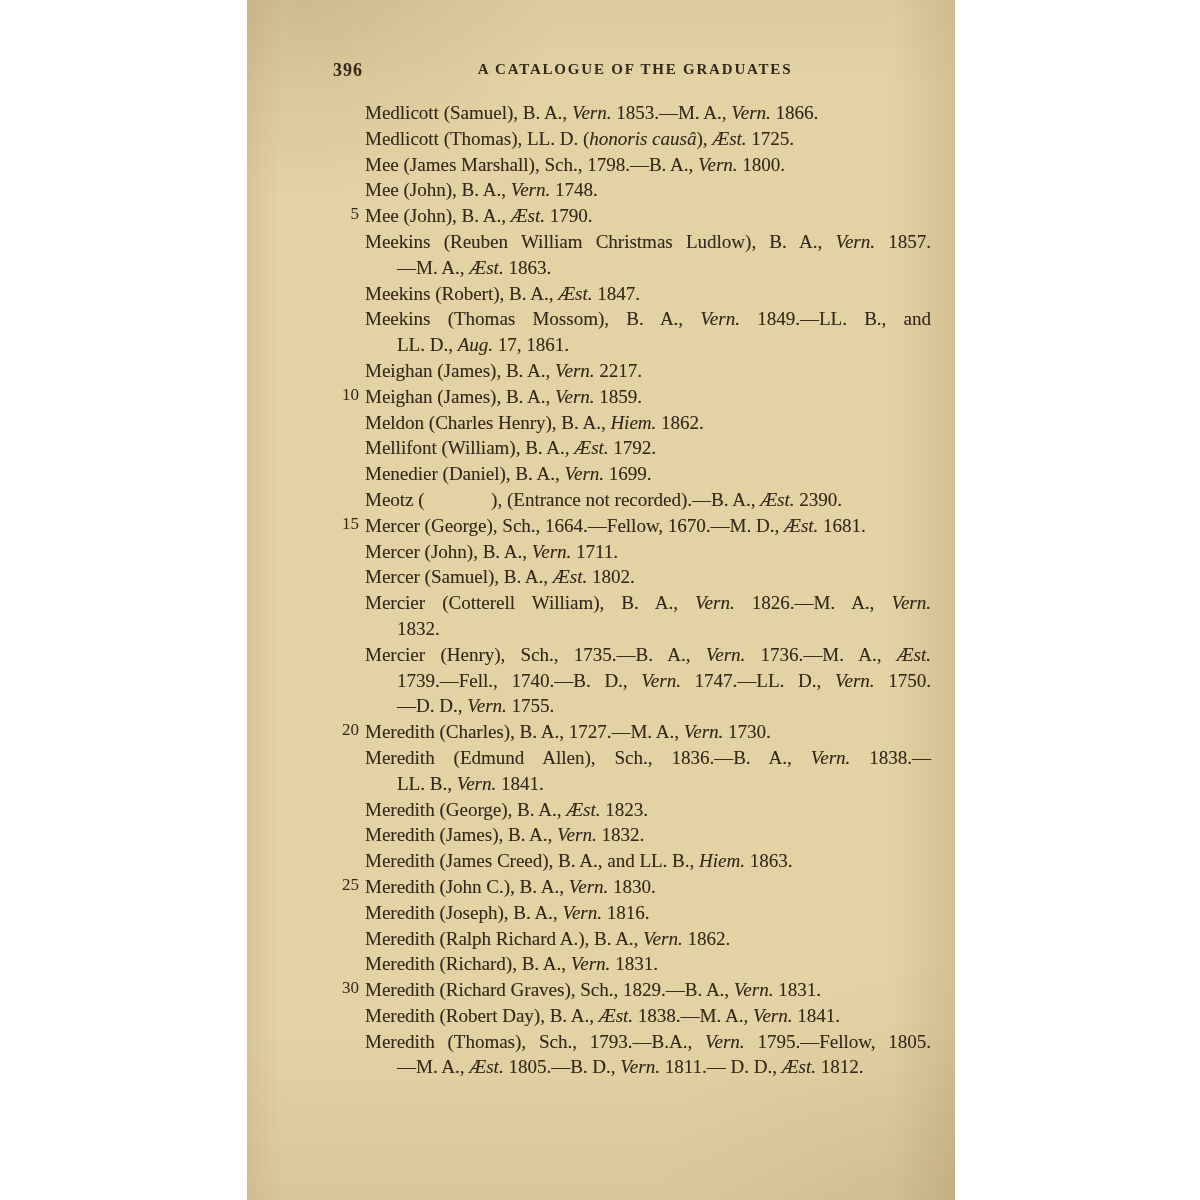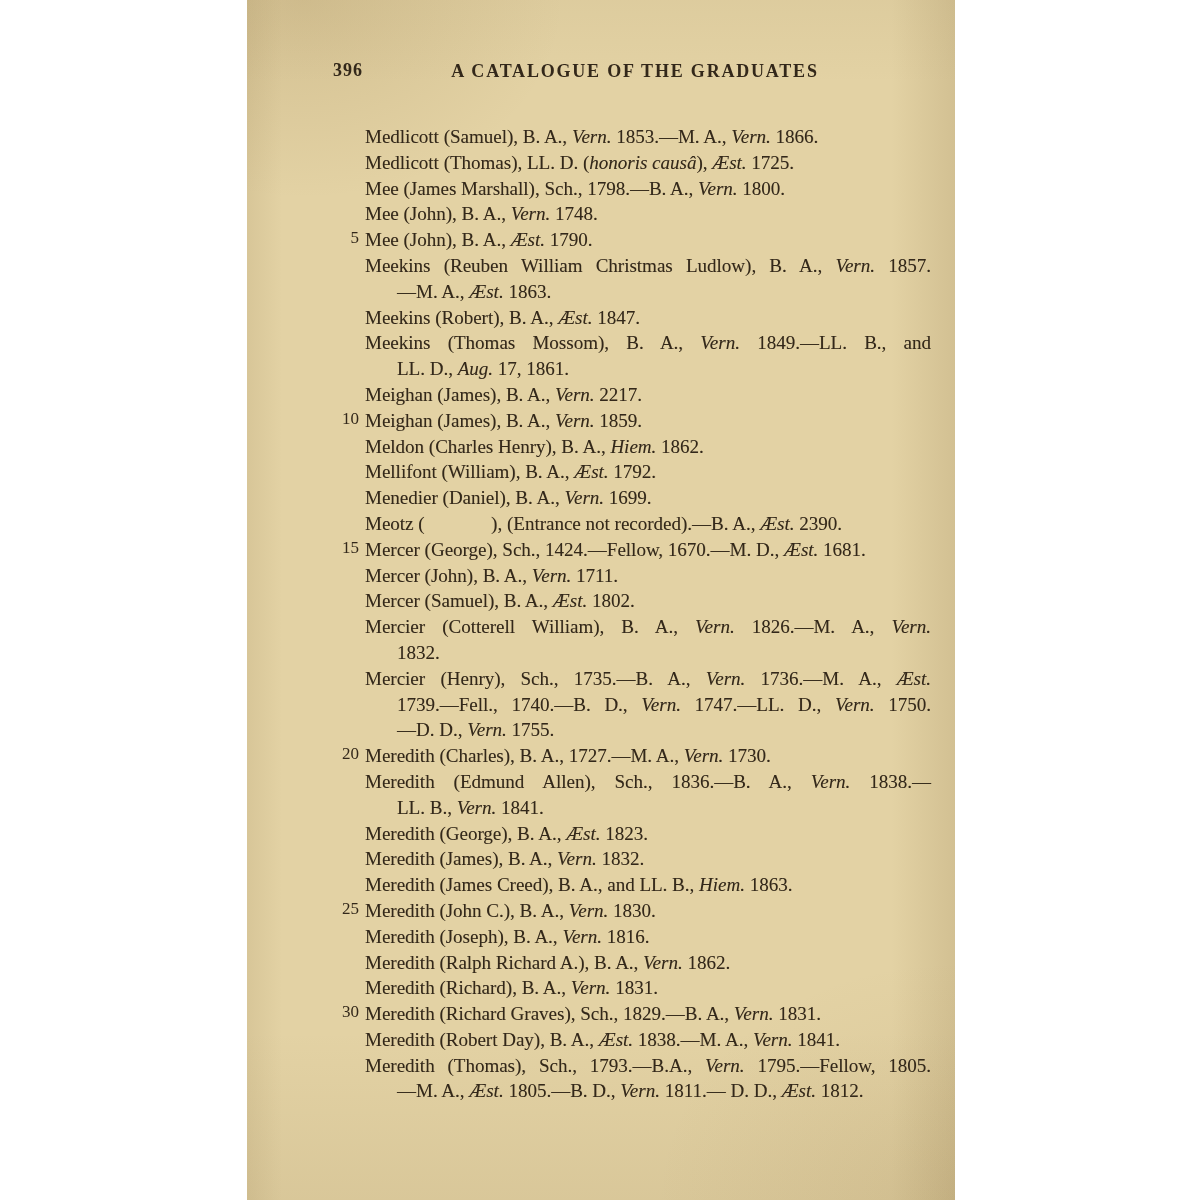--- a/index.html
+++ b/index.html
@@ -27,24 +27,24 @@
       linear-gradient(to bottom, rgba(115,90,45,0.05) 0%, rgba(115,90,45,0) 7%, rgba(115,90,45,0) 86%, rgba(115,90,45,0.09) 100%);
     color: var(--ink);
   }
   .header { position: absolute; top: 60px; left: 0; width: 564px; height: 26px; }
   .pagenum {
     position: absolute; left: 86px; top: 0;
     font-size: 18px; font-weight: bold; letter-spacing: 1px;
   }
   .runtitle {
     position: absolute; left: 118px; top: 1px; width: 540px;
-    text-align: center; font-size: 18px; font-weight: bold; letter-spacing: 1.8px;
+    text-align: center; font-size: 15px; font-weight: bold; letter-spacing: 1.8px;
     white-space: nowrap;
   }
-  .content { position: absolute; left: 118px; top: 124px; width: 566px; }
+  .content { position: absolute; left: 118px; top: 100px; width: 566px; }
   .entry { position: relative; }
   .num {
     position: absolute; left: -42px; top: 1px; width: 36px;
     text-align: right; font-size: 17px;
   }
   .line {
     font-size: 19px; line-height: 25.8px; min-height: 25.8px;
     text-shadow: 0.3px 0.3px 0 rgba(55,40,18,0.28);
   }
   .line + .line { padding-left: 32px; }
@@ -131,21 +131,21 @@
           </div>
         </div>
         <div class="entry">
           <div class="lines">
             <div class="line"><span class="rm">Meotz (&nbsp;&nbsp;&nbsp;&nbsp;&nbsp;&nbsp;&nbsp;&nbsp;&nbsp;&nbsp;&nbsp;&nbsp;&nbsp;&nbsp;), (Entrance not recorded).—B. A., </span><span class="it">Æst.</span><span class="rm"> 2390.</span></div>
           </div>
         </div>
         <div class="entry">
           <span class="num">15</span>
           <div class="lines">
-            <div class="line"><span class="rm">Mercer (George), Sch., 1424.—Fellow, 1670.—M. D., </span><span class="it">Æst.</span><span class="rm"> 1681.</span></div>
+            <div class="line"><span class="rm">Mercer (George), Sch., 1664.—Fellow, 1670.—M. D., </span><span class="it">Æst.</span><span class="rm"> 1681.</span></div>
           </div>
         </div>
         <div class="entry">
           <div class="lines">
             <div class="line"><span class="rm">Mercer (John), B. A., </span><span class="it">Vern.</span><span class="rm"> 1711.</span></div>
           </div>
         </div>
         <div class="entry">
           <div class="lines">
             <div class="line"><span class="rm">Mercer (Samuel), B. A., </span><span class="it">Æst.</span><span class="rm"> 1802.</span></div>

